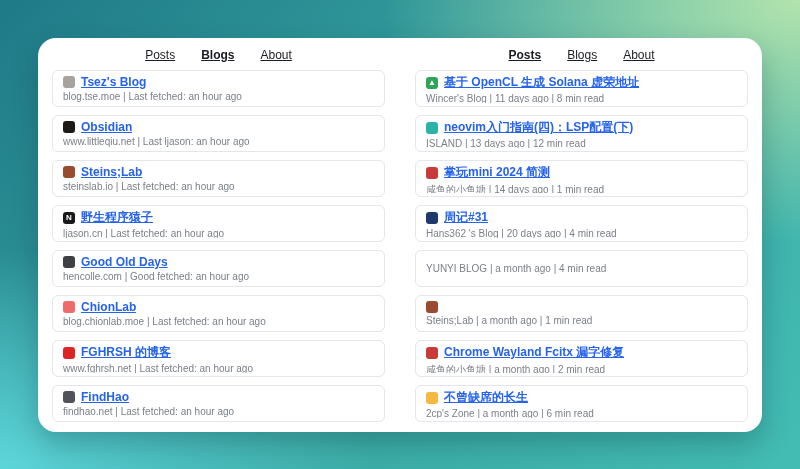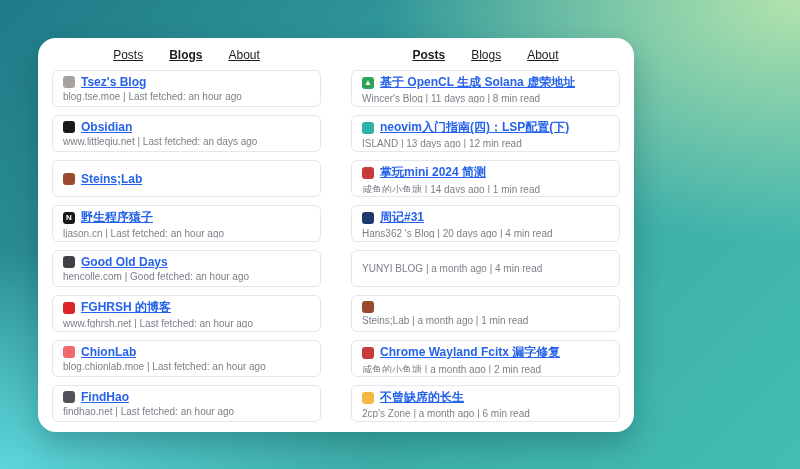--- a/index.html
+++ b/index.html
@@ -14,21 +14,21 @@
     position: relative;
     background:
       radial-gradient(95% 95% at 100% 0%, rgba(185,230,173,0.95) 0%, rgba(185,230,173,0) 55%),
       radial-gradient(85% 85% at 0% 100%, rgba(95,217,221,0.95) 0%, rgba(95,217,221,0) 55%),
       linear-gradient(135deg, #1f7a88 0%, #3aa9a4 55%, #43bdb4 100%);
   }
   .panel {
     position: absolute;
     left: 38px;
     top: 38px;
-    width: 596px;
+    width: 724px;
     height: 394px;
     background: #ffffff;
     border-radius: 18px;
     box-shadow: 0 12px 28px rgba(0,30,40,0.25);
     box-sizing: border-box;
     padding: 6px 14px 10px 14px;
     display: flex;
     gap: 30px;
   }
   .col {
@@ -126,60 +126,61 @@
           <a class="tlink">Tsez's Blog</a>
         </div>
         <div class="meta">blog.tse.moe | Last fetched: an hour ago</div>
       </div>
 
       <div class="card">
         <div class="trow">
           <span class="favicon" style="background-color: rgb(28, 25, 23);"></span>
           <a class="tlink">Obsidian</a>
         </div>
-        <div class="meta">www.littleqiu.net | Last fetched: an days ago</div>
+        <div class="meta">www.littleqiu.net | Last ljason: an hour ago</div>
       </div>
 
       <div class="card">
         <div class="trow">
           <span class="favicon" style="background-color: rgb(154, 74, 46);"></span>
           <a class="tlink">Steins;Lab</a>
         </div>
+        <div class="meta">steinslab.io | Last fetched: an hour ago</div>
       </div>
 
       <div class="card">
         <div class="trow">
           <span class="favicon" style="background-color: rgb(24, 24, 27);">N</span>
           <a class="tlink">野生程序猿子</a>
         </div>
         <div class="meta">ljason.cn | Last fetched: an hour ago</div>
       </div>
 
       <div class="card">
         <div class="trow">
           <span class="favicon" style="background-color: rgb(63, 63, 70);"></span>
           <a class="tlink">Good Old Days</a>
         </div>
         <div class="meta">hencolle.com | Good fetched: an hour ago</div>
       </div>
 
       <div class="card">
         <div class="trow">
+          <span class="favicon" style="background-color: rgb(239, 106, 106);"></span>
+          <a class="tlink">ChionLab</a>
+        </div>
+        <div class="meta">blog.chionlab.moe | Last fetched: an hour ago</div>
+      </div>
+
+      <div class="card">
+        <div class="trow">
           <span class="favicon" style="background-color: rgb(220, 38, 38);"></span>
           <a class="tlink">FGHRSH 的博客</a>
         </div>
         <div class="meta">www.fghrsh.net | Last fetched: an hour ago</div>
-      </div>
-
-      <div class="card">
-        <div class="trow">
-          <span class="favicon" style="background-color: rgb(239, 106, 106);"></span>
-          <a class="tlink">ChionLab</a>
-        </div>
-        <div class="meta">blog.chionlab.moe | Last fetched: an hour ago</div>
       </div>
 
       <div class="card">
         <div class="trow">
           <span class="favicon" style="background-color: rgb(82, 82, 91);"></span>
           <a class="tlink">FindHao</a>
         </div>
         <div class="meta">findhao.net | Last fetched: an hour ago</div>
       </div>
 

